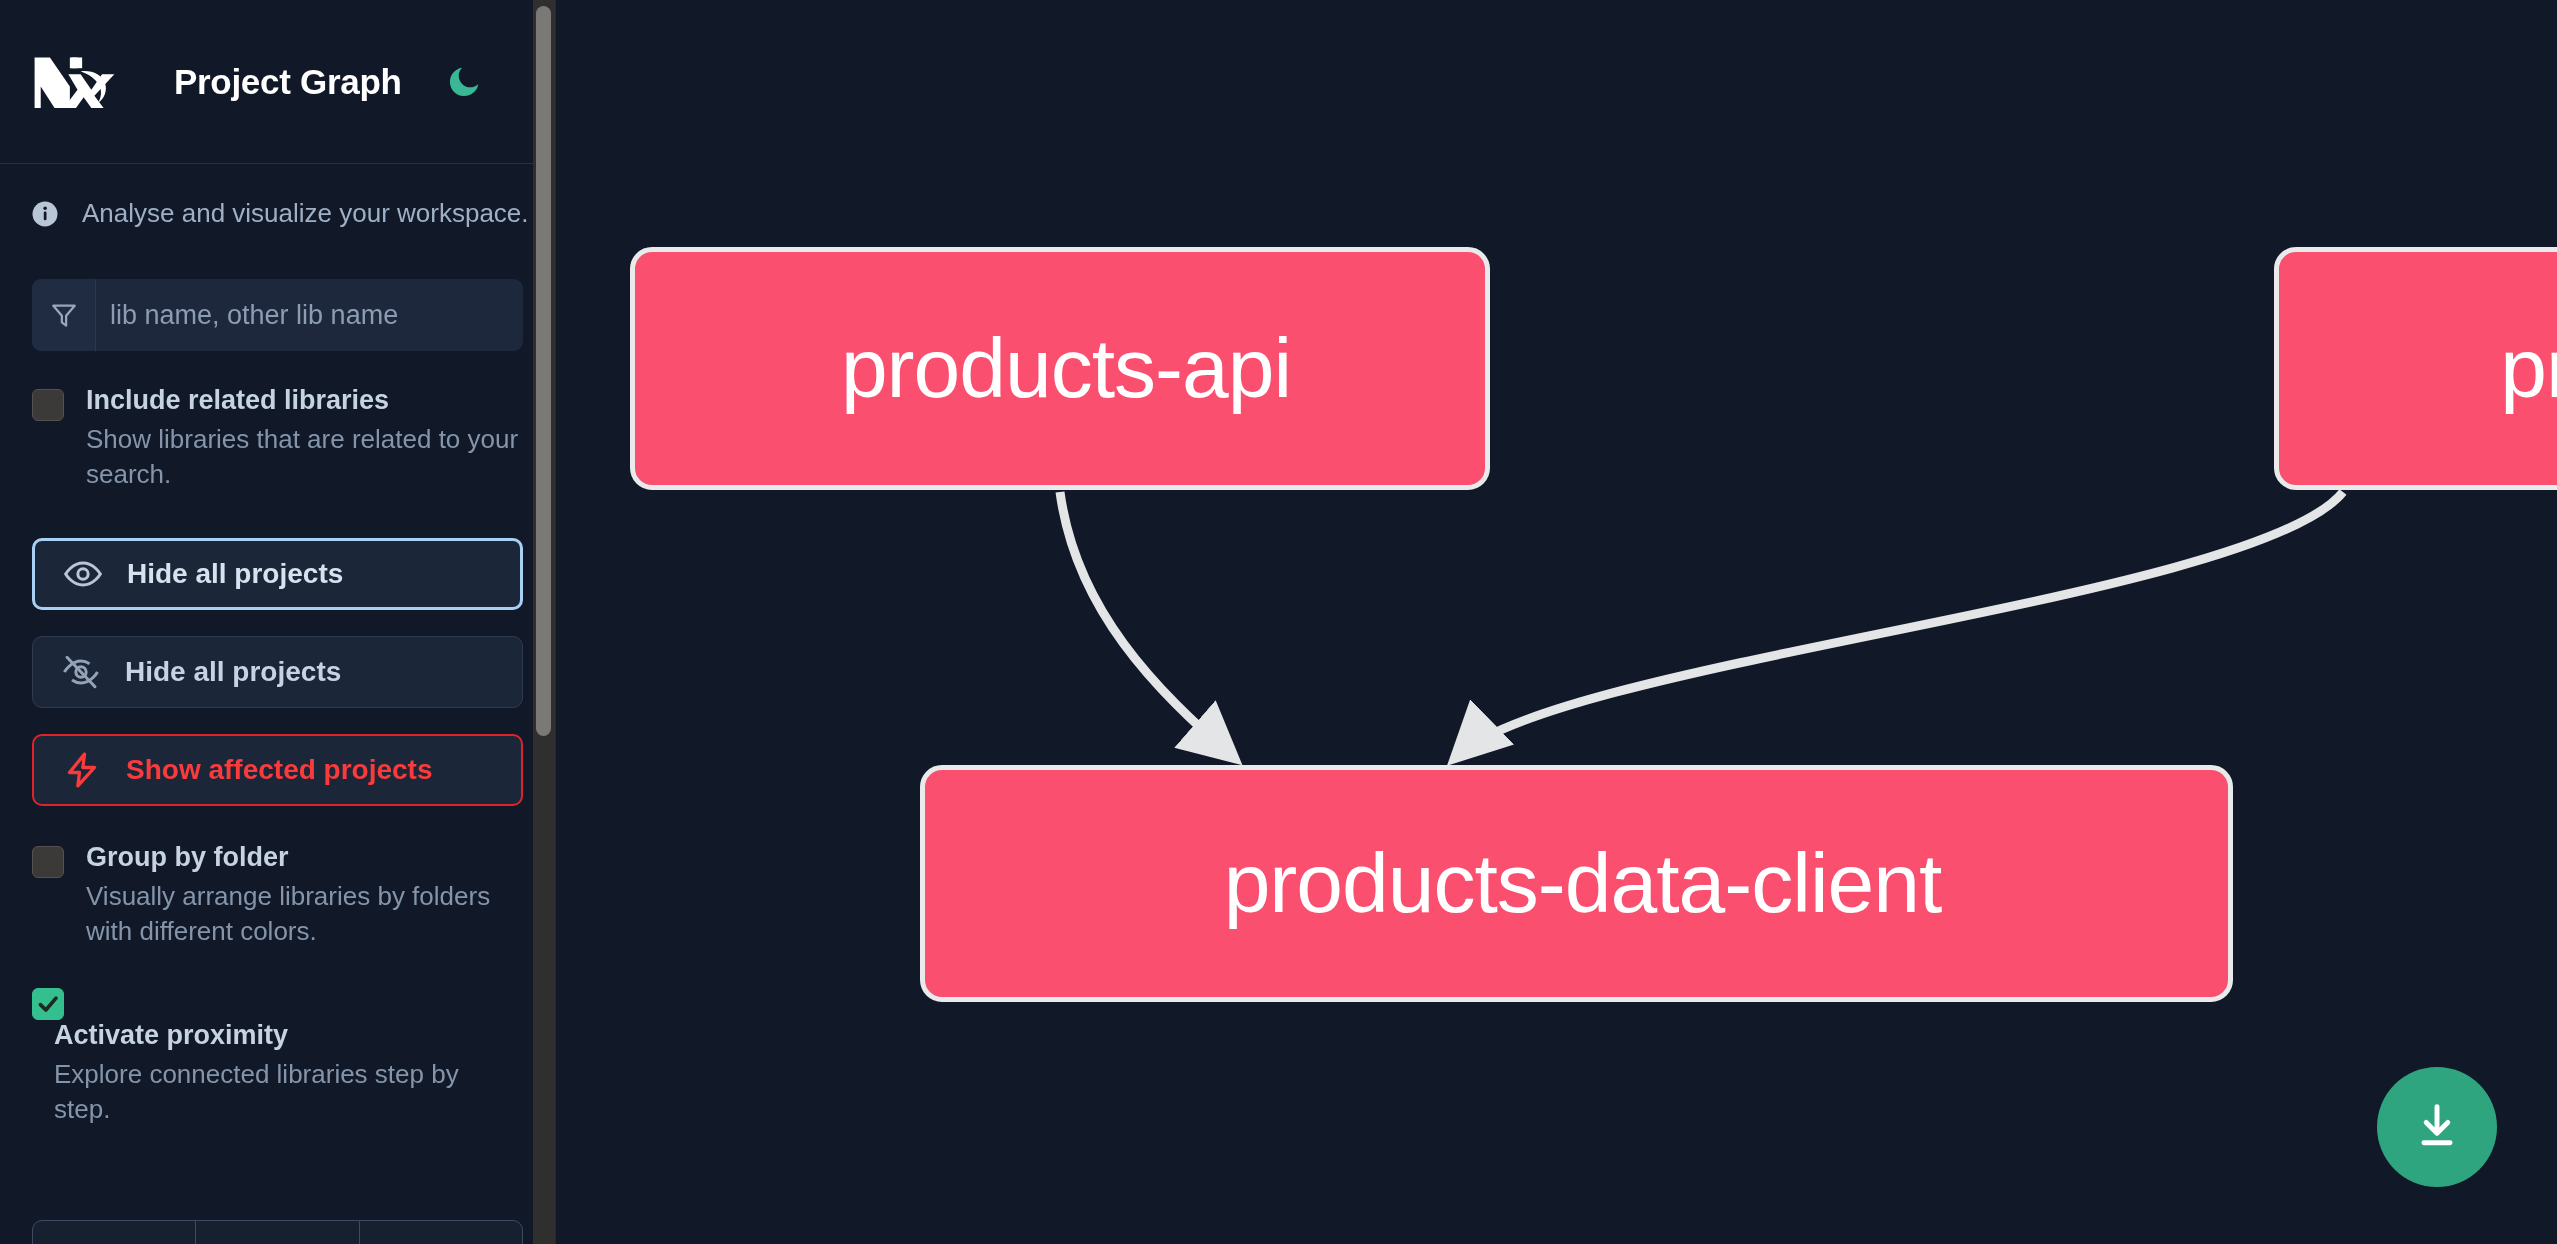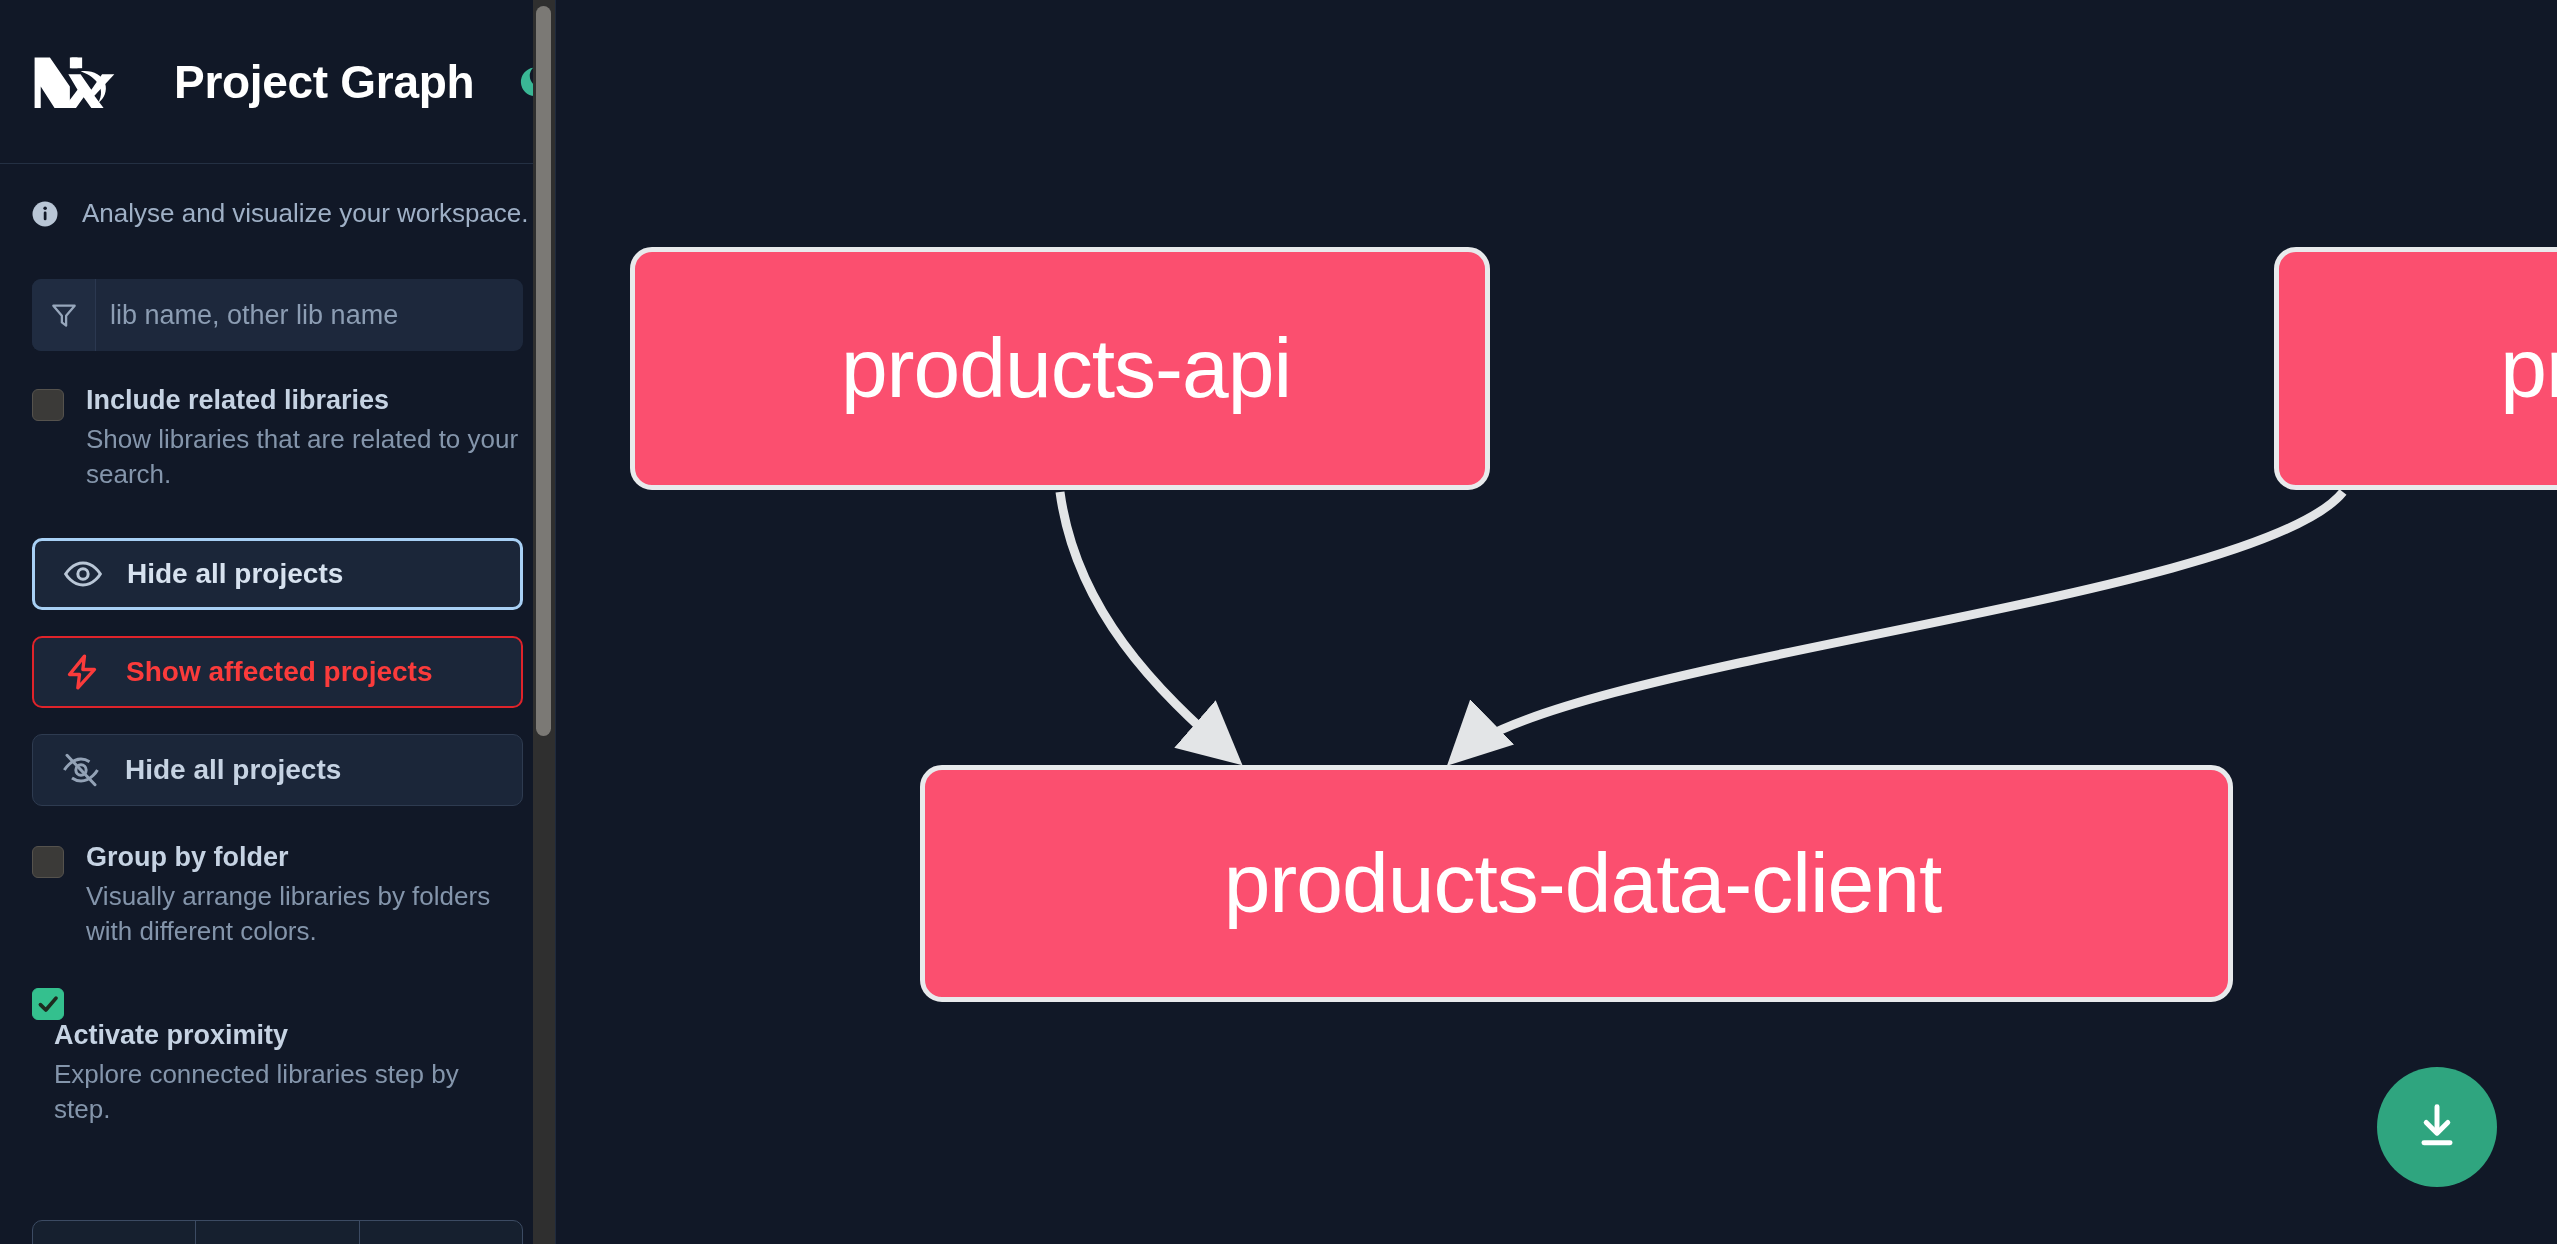--- a/index.html
+++ b/index.html
@@ -22,21 +22,21 @@
   }
   .sidebar-header {
     height: 164px;
     display: flex;
     align-items: center;
     padding-left: 30px;
     border-bottom: 1px solid #243043;
   }
   .nx-logo { width: 92px; height: 62px; flex: 0 0 92px; }
   .app-title {
-    font-size: 46px; font-weight: 700; color: #ffffff;
+    font-size: 35px; font-weight: 700; color: #ffffff;
     margin-left: 52px; letter-spacing: -0.3px; white-space: nowrap;
   }
   .theme-toggle {
     margin-left: 40px; width: 44px; height: 44px;
     display: flex; align-items: center; justify-content: center;
     cursor: pointer;
   }
 
   .info-row {
     display: flex; align-items: center;
@@ -212,39 +212,39 @@
       <div class="act-btn show-all">
         <span class="ico">
           <svg viewBox="0 0 24 24" width="40" height="40" fill="none" stroke="#b9c6d6" stroke-width="1.8">
             <path d="M1.6 12S5.4 5.4 12 5.4 22.4 12 22.4 12 18.6 18.6 12 18.6 1.6 12 1.6 12z"></path>
             <circle cx="12" cy="12" r="3.1"></circle>
           </svg>
         </span>
         <span>Hide all projects</span>
       </div>
 
-      <div class="act-btn affected">
-        <span class="ico">
-          <svg viewBox="0 0 24 24" width="40" height="40" fill="none" stroke="#fb3b3b" stroke-width="2" stroke-linejoin="round">
-            <path d="M13.5 2.5 4.5 13.5h6L9.5 21.5l10-11h-7z"></path>
-          </svg>
-        </span>
-        <span>Show affected projects</span>
-      </div>
-
       <div class="act-btn hide-all">
         <span class="ico">
           <svg viewBox="0 0 24 24" width="40" height="40" fill="none" stroke="#93a2b6" stroke-width="1.8">
             <path d="M2 12s4-6.6 10-6.6c2 0 3.7.7 5.1 1.6M21.9 12s-3.8 6.6-9.9 6.6c-2.2 0-4-.8-5.4-1.8"></path>
             <circle cx="12" cy="12" r="3.1"></circle>
             <path d="M3.6 3.2 20.4 20.8" stroke-linecap="round"></path>
           </svg>
         </span>
         <span>Hide all projects</span>
       </div>
+
+      <div class="act-btn affected">
+        <span class="ico">
+          <svg viewBox="0 0 24 24" width="40" height="40" fill="none" stroke="#fb3b3b" stroke-width="2" stroke-linejoin="round">
+            <path d="M13.5 2.5 4.5 13.5h6L9.5 21.5l10-11h-7z"></path>
+          </svg>
+        </span>
+        <span>Show affected projects</span>
+      </div>
     </div>
 
     <div class="check-row" style="margin-top:36px;">
       <span class="cbox off"></span>
       <div class="check-body">
         <div class="check-label">Group by folder</div>
         <div class="check-desc">Visually arrange libraries by folders with different colors.</div>
       </div>
     </div>
 

